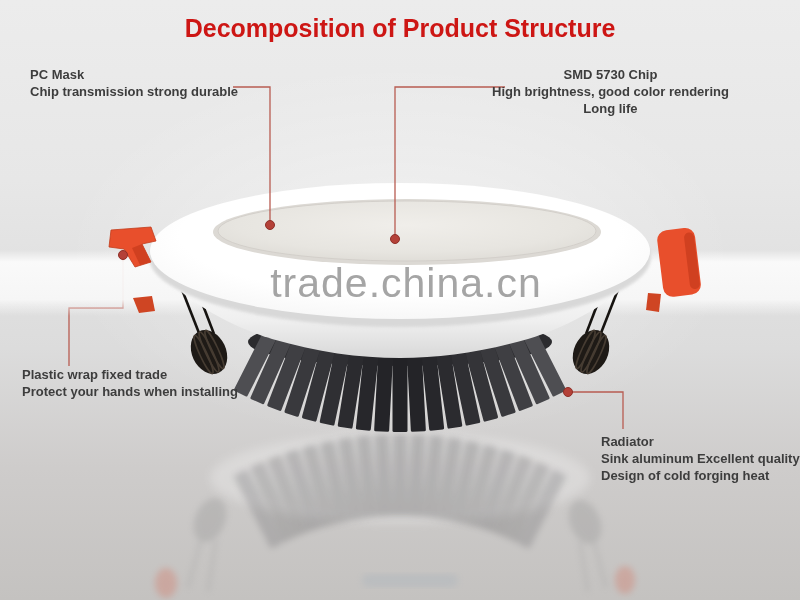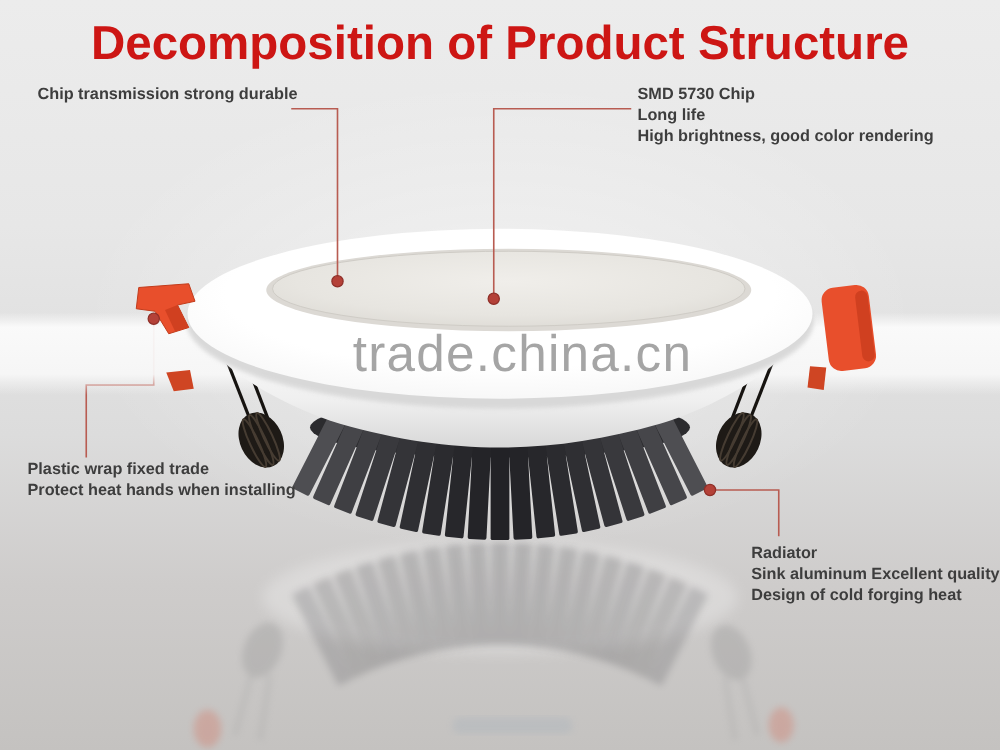--- a/index.html
+++ b/index.html
@@ -8,29 +8,29 @@
     font-family:"Liberation Sans", sans-serif;
     background:linear-gradient(180deg,#ececec 0%,#e7e7e7 30%,#dcdcdc 58%,#cecccb 78%,#c4c2c0 100%);
   }
   .stage::before{
     content:"";position:absolute;inset:0;
     background:radial-gradient(ellipse 60% 45% at 50% 42%, rgba(255,255,255,.45), rgba(255,255,255,0) 70%);
   }
   svg.art{position:absolute;inset:0;}
   .page-title{
     position:absolute;top:14px;left:0;width:800px;text-align:center;
-    font-size:38px;font-weight:bold;color:#cd1614;letter-spacing:0px;
+    font-size:25px;font-weight:bold;color:#cd1614;letter-spacing:0px;
   }
   .callout{position:absolute;color:#3d3d3d;font-size:13px;font-weight:bold;line-height:17px;white-space:nowrap;}
   .co-pcmask{left:30px;top:66px;}
-  .co-smd{left:510px;top:66px;}
+  .co-smd{left:492px;top:66px;text-align:center;}
   .co-spring{left:22px;top:366px;}
   .co-radiator{left:601px;top:433px;}
   .watermark{
-    position:absolute;top:260px;left:50%;transform:translateX(-50%);margin-left:18px;
+    position:absolute;top:260px;left:50%;transform:translateX(-50%);margin-left:6px;
     font-size:41px;color:#8f8f8f;opacity:.8;letter-spacing:1px;white-space:nowrap;
   }
 </style>
 </head>
 <body>
 
 <div class="stage">
 
   <svg class="art" width="800" height="600" viewBox="0 0 800 600">
     <defs>
@@ -172,32 +172,33 @@
       <circle cx="123" cy="255" r="4.5"></circle>
       <circle cx="568" cy="392" r="4.5"></circle>
     </g>
   </svg>
 
   <div class="page-title">Decomposition of Product Structure</div>
 
   <div class="watermark">trade.china.cn</div>
 
   <div class="callout co-pcmask">
+    <div>PC Mask</div>
     <div>Chip transmission strong durable</div>
   </div>
 
   <div class="callout co-smd">
     <div>SMD 5730 Chip</div>
+    <div>High brightness, good color rendering</div>
     <div>Long life</div>
-    <div>High brightness, good color rendering</div>
   </div>
 
   <div class="callout co-spring">
     <div>Plastic wrap fixed trade</div>
-    <div>Protect heat hands when installing</div>
+    <div>Protect your hands when installing</div>
   </div>
 
   <div class="callout co-radiator">
     <div>Radiator</div>
     <div>Sink aluminum Excellent quality</div>
     <div>Design of cold forging heat</div>
   </div>
 
 </div>
 

